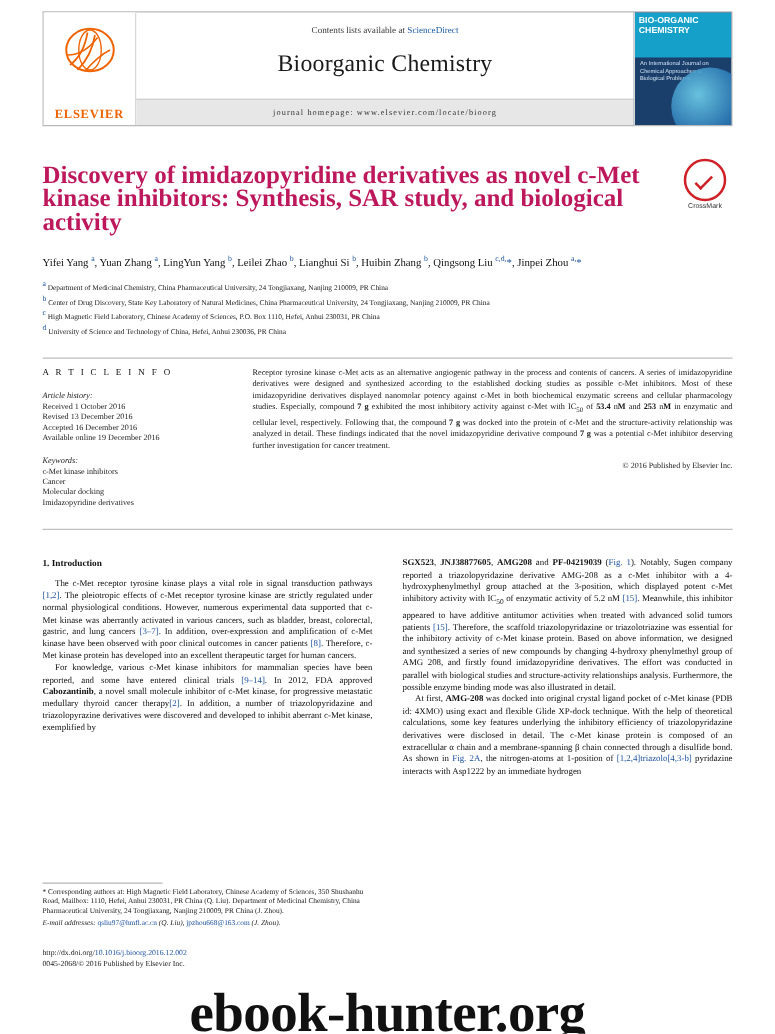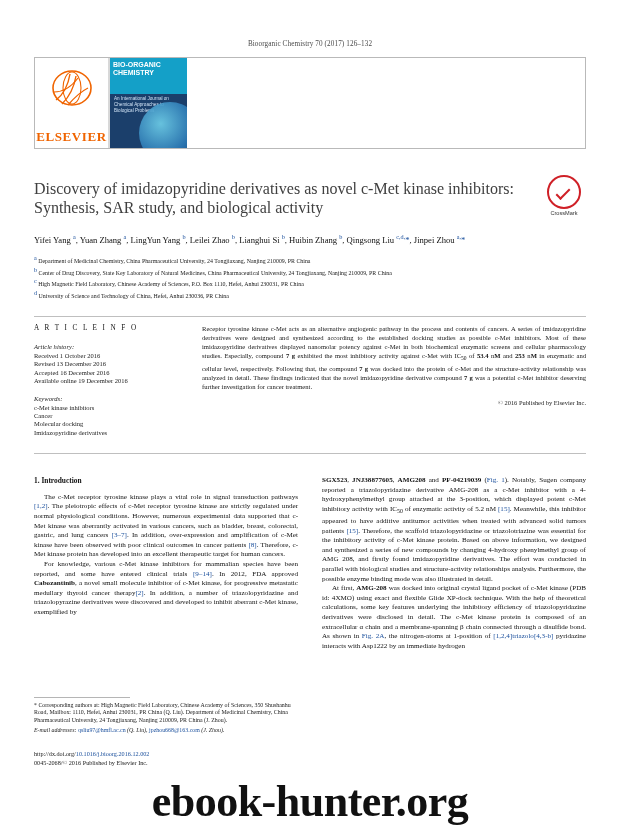--- a/index.html
+++ b/index.html
@@ -56,21 +56,21 @@
     width: 60px;
     height: 60px;
   }
   .els-word {
     position: absolute;
     bottom: 3px;
     left: 0;
     width: 100%;
     text-align: center;
     font-family: "Liberation Serif", serif;
-    font-size: 13px;
+    font-size: 10px;
     letter-spacing: .6px;
     color: #f06400;
     font-weight: bold;
   }
   .mast-center {
     flex: 1;
     position: relative;
     box-sizing: border-box;
     padding-top: 9px;
   }
@@ -183,26 +183,26 @@
     border-bottom: 2.6px solid #cf2027;
     transform: rotate(-45deg);
   }
   .cm-label {
     font-size: 5.6px;
     color: #333;
     margin-top: 1px;
     font-family: "Liberation Sans", sans-serif;
   }
   h1.paper-title {
-    font-size: 16px;
-    font-weight: normal;
+    font-size: 20px;
+    font-weight: bold;
     line-height: 19px;
     margin: 0 56px 0 0;
     font-family: "Liberation Serif", serif;
-    color: #404040;
+    color: #be185d;
   }
   .authors {
     margin-top: 14px;
     font-size: 8.6px;
     line-height: 12px;
     color: #111;
     max-width: 556px;
   }
   .authors sup, .aff sup {
     font-size: 6.2px;
@@ -366,33 +366,39 @@
     letter-spacing: -0.5px;
     color: #111;
     line-height: 46px;
   }
 </style>
 </head>
 <body>
 
 <div class="page">
 
-  <div class="runninghead">Bioorganic Chemistry 70 (2017) 126–132</div>
 
   <div class="masthead">
     <div class="mast-elsevier">
       <svg class="els-tree" viewBox="0 0 60 60">
         <ellipse cx="30" cy="24" rx="19" ry="17" fill="none" stroke="#f06400" stroke-width="1.6"></ellipse>
         <path d="M14 36 C22 30 26 22 28 10" fill="none" stroke="#f06400" stroke-width="1.4"></path>
         <path d="M20 40 C27 33 32 24 34 12" fill="none" stroke="#f06400" stroke-width="1.4"></path>
         <path d="M12 28 C22 28 30 22 36 14" fill="none" stroke="#f06400" stroke-width="1.2"></path>
         <path d="M26 41 C32 34 38 28 46 24" fill="none" stroke="#f06400" stroke-width="1.2"></path>
         <ellipse cx="30" cy="24" rx="9" ry="16" fill="none" stroke="#f06400" stroke-width="1.1"></ellipse>
       </svg>
       <div class="els-word">ELSEVIER</div>
+    </div>
+    <div class="mast-center">
+      <div class="contents-line">
+        <span>Contents lists available at </span><span class="sd">ScienceDirect</span>
+      </div>
+      <div class="journal-title">Bioorganic Chemistry</div>
+      <div class="homepage-bar">journal homepage: www.elsevier.com/locate/bioorg</div>
     </div>
     <div class="mast-cover">
       <div class="cover-top"></div>
       <div class="cover-title">BIO-ORGANIC CHEMISTRY</div>
       <div class="cover-sub">An International Journal on Chemical Approaches to Biological Problems</div>
       <div class="cover-swirl"></div>
     </div>
   </div>
 
   <div class="titleblock">

